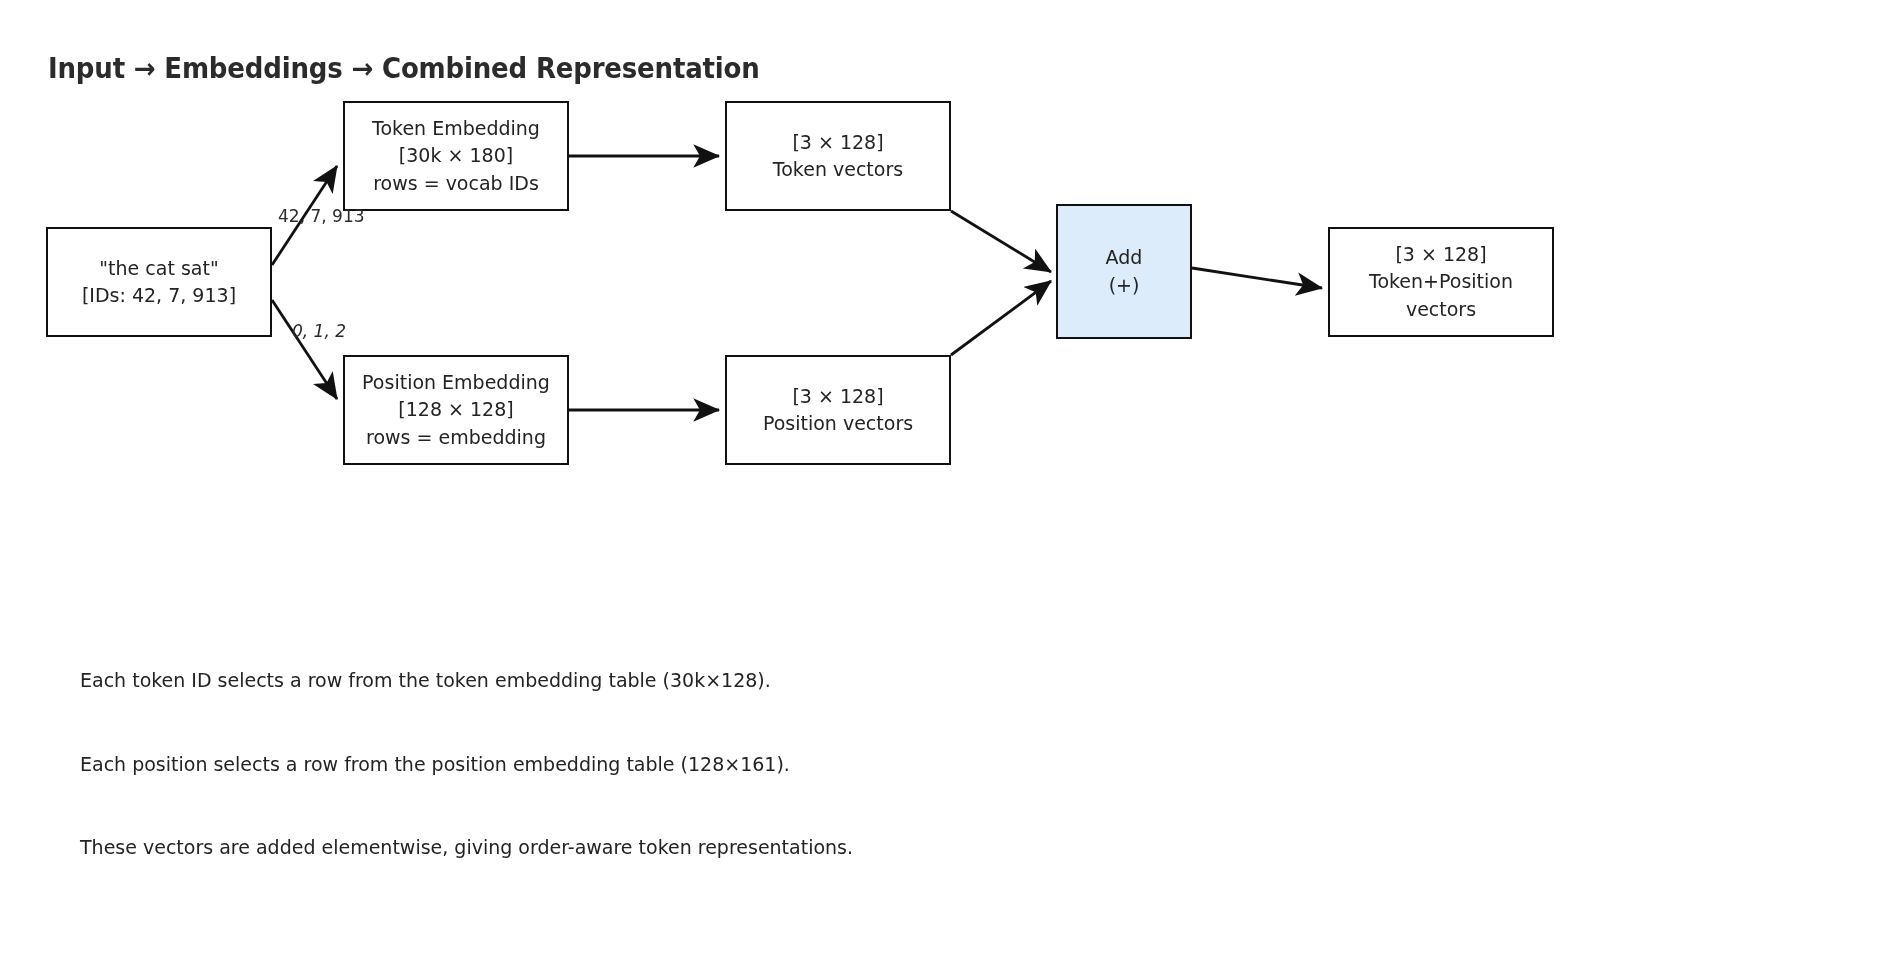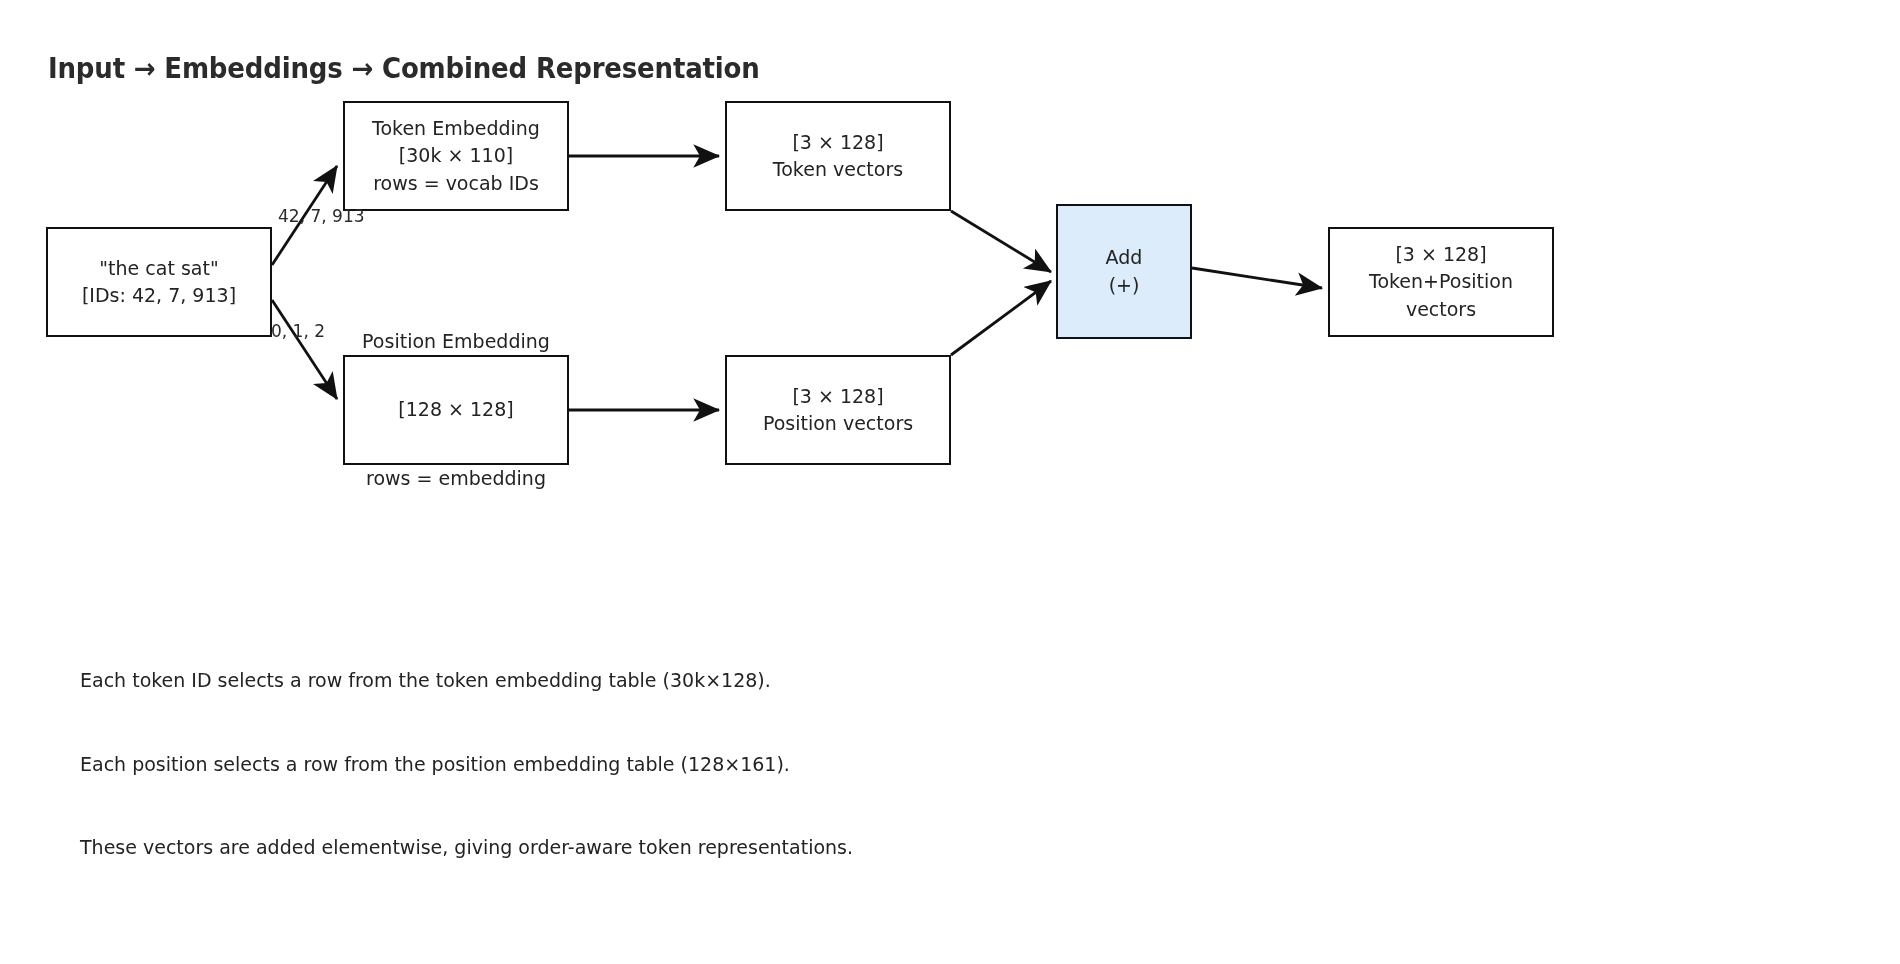--- a/index.html
+++ b/index.html
@@ -66,36 +66,36 @@
     background: #dcecfb;
     border-color: #111111;
   }
   .node .line {
     display: block;
   }
 
   
   #node-input      { left: 46px;   top: 227px; width: 226px; height: 110px; }
   #node-token-emb  { left: 343px;  top: 101px; width: 226px; height: 110px; text-align: right; }
-  #node-pos-emb    { left: 343px;  top: 355px; width: 226px; height: 110px; gap: 41px; }
+  #node-pos-emb    { left: 343px;  top: 355px; width: 226px; height: 110px; }
   #node-token-vec  { left: 725px;  top: 101px; width: 226px; height: 110px; }
   #node-pos-vec    { left: 725px;  top: 355px; width: 226px; height: 110px; }
   #node-add        { left: 1056px; top: 204px; width: 136px; height: 135px; }
   #node-output     { left: 1328px; top: 227px; width: 226px; height: 110px; }
 
   
   .edge-label {
     position: absolute;
     font-size: 17px;
     color: #2b2b2b;
     white-space: nowrap;
     background: transparent;
   }
   #edge-label-ids { left: 278px; top: 194px; margin-top: 12px; }
-  #edge-label-pos { left: 271px; top: 321px; }
+  #edge-label-pos { left: 292px; top: 321px; font-style: italic; }
 
   
   .caption {
     position: absolute;
     left: 48px;
     top: 612px;
     font-size: 19px;
     line-height: 1.46;
     color: #232323;
     white-space: pre;
@@ -131,21 +131,21 @@
     <line x1="1192" y1="268" x2="1322" y2="288" stroke="#111111" stroke-width="2.8" marker-end="url(#arrowhead)"></line>
   </svg>
 
   <div class="node" id="node-input">
     <span class="line">"the cat sat"</span>
     <span class="line">[IDs: 42, 7, 913]</span>
   </div>
 
   <div class="node" id="node-token-emb">
     <span class="line">Token Embedding</span>
-    <span class="line">[30k × 110]</span>
+    <span class="line">[30k × 180]</span>
     <span class="line">rows = vocab IDs</span>
   </div>
 
   <div class="node" id="node-pos-emb">
     <span class="line">Position Embedding</span>
     <span class="line">[128 × 128]</span>
     <span class="line">rows = embedding</span>
   </div>
 
   <div class="node" id="node-token-vec">

